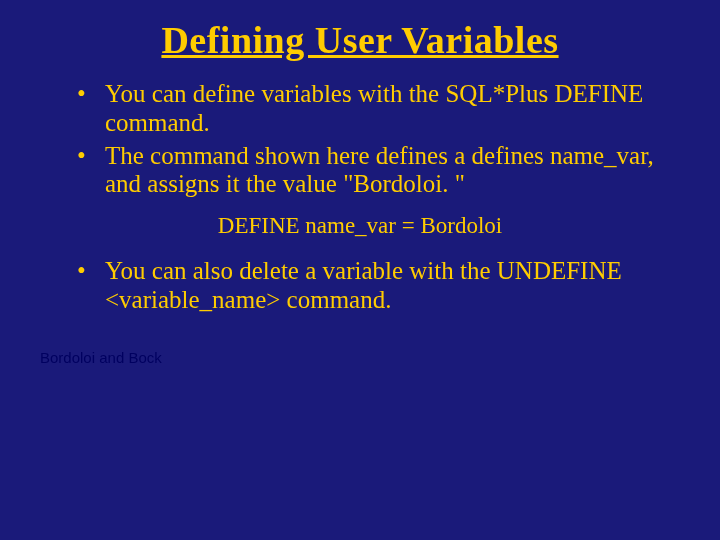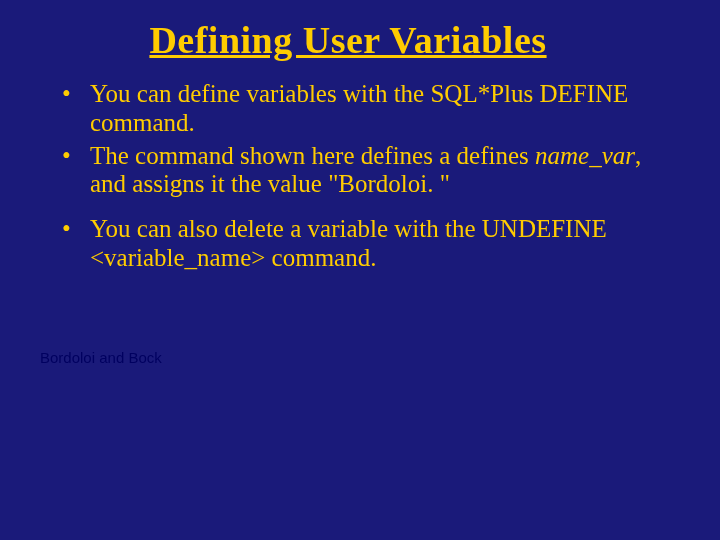--- a/index.html
+++ b/index.html
@@ -8,55 +8,54 @@
     width: 720px;
     height: 540px;
     background: #1a1a7a;
     font-family: "Times New Roman", Times, serif;
     overflow: hidden;
   }
   .slide {
     width: 720px;
     height: 380px;
     box-sizing: border-box;
-    padding: 18px 40px 10px 16px;
+    padding: 18px 40px 10px 40px;
     position: relative;
   }
   .title {
     text-align: center;
     color: #ffcc00;
     font-size: 38px;
     font-weight: bold;
     text-decoration: underline;
     margin: 0 0 18px 0;
     letter-spacing: 0.5px;
   }
   ul.bullets {
     list-style: none;
-    margin: 16px;
+    margin: 7px;
     padding: 0 10px 0 30px;
   }
   ul.bullets > li {
     position: relative;
     color: #ffcc00;
     font-size: 25px;
     line-height: 1.15;
     margin-bottom: 4px;
     padding-left: 28px;
   }
   ul.bullets > li::before {
     content: "•";
     position: absolute;
     left: 0;
     top: 0;
     color: #ffcc00;
     font-size: 25px;
   }
   .italic-var {
-    font-style: italic;
   }
   .code-line {
     color: #ffcc00;
     font-size: 23px;
     text-align: center;
     margin: 14px 0 18px 0;
     font-family: "Times New Roman", Times, serif;
   }
   .footer {
     position: absolute;
@@ -77,20 +76,21 @@
 
   <ul class="bullets">
     <li>
       <span>You can define variables with the SQL*Plus DEFINE command.</span>
     </li>
     <li>
       <span>The command shown here defines a defines </span><span class="italic-var">name_var</span><span>, and assigns it the value "Bordoloi. "</span>
     </li>
   </ul>
 
+  <div class="code-line">DEFINE name_var = Bordoloi</div>
 
   <ul class="bullets">
     <li>
       <span>You can also delete a variable with the UNDEFINE &lt;variable_name&gt; command.</span>
     </li>
   </ul>
 
   <div class="footer">Bordoloi and Bock</div>
 
 </div>

